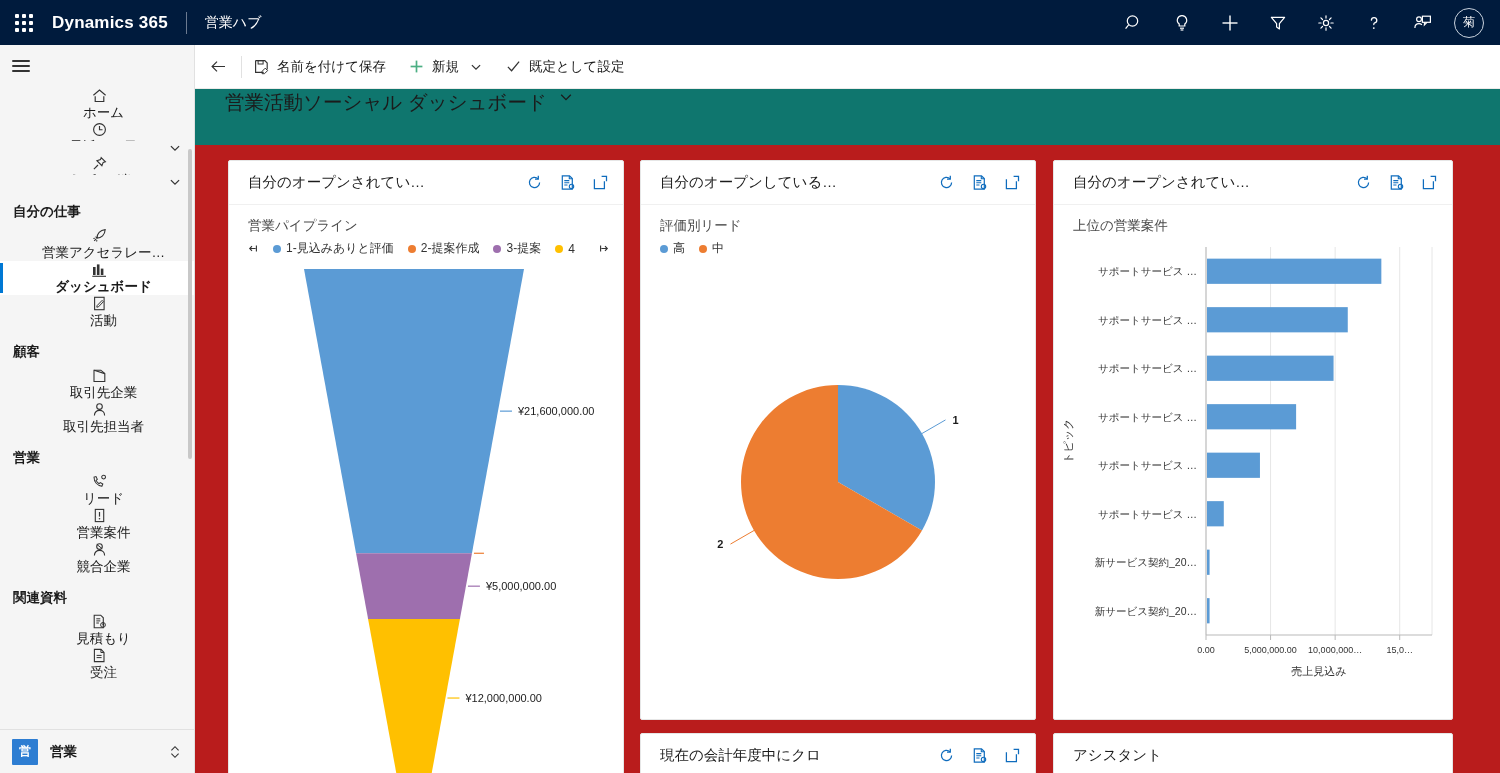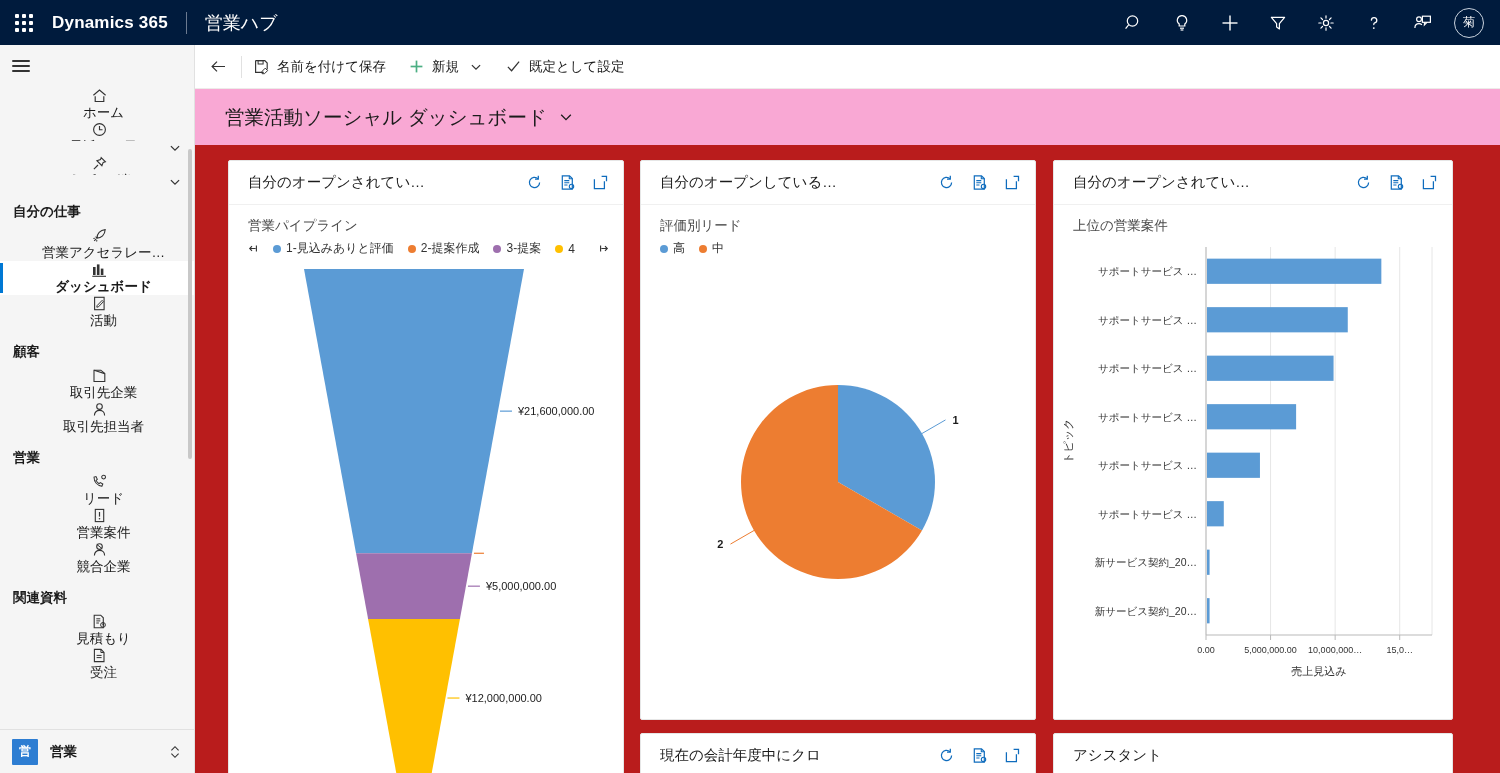--- a/index.html
+++ b/index.html
@@ -26,21 +26,21 @@
   .waffle-grid {
     display: grid; grid-template-columns: repeat(3, 4px);
     grid-template-rows: repeat(3, 4px); gap: 3px;
   }
   .waffle-grid i { background: #fff; display: block; width: 4px; height: 4px; border-radius: 1px;}
   #brand {
     font-size: 17px; font-weight: bold; letter-spacing: .2px;
     padding-left: 4px; padding-right: 18px; white-space: nowrap;
   }
   #brand-sep { width: 1px; height: 22px; background: #6b7a90; }
-  #app-name { font-size: 18px; padding-left: 18px; white-space: nowrap; }
+  #app-name { font-size: 14px; padding-left: 18px; white-space: nowrap; }
   #topbar-right {
     margin-left: auto; display: flex; align-items: center;
     height: 45px; padding-right: 10px;
   }
   .tb-icon {
     width: 48px; height: 45px;
     display: flex; align-items: center; justify-content: center;
     cursor: pointer;
   }
   #avatar {
@@ -123,22 +123,22 @@
   }
   #cmd-sep { width: 1px; height: 22px; background: #e1e1e1; }
   .cmd-btn {
     height: 44px; display: flex; align-items: center; gap: 7px;
     padding: 0 11px; font-size: 13.5px; color: #1b1b1b; cursor: pointer;
     white-space: nowrap;
   }
   .cmd-ico { display: flex; align-items:center; }
 
   #pagehead {
-    height: 56px; display: flex; align-items: center; padding-left: 30px;
-    background: #f9a8d4;
+    height: 56px; display: flex; align-items: flex-start; padding-left: 30px;
+    background: #0f766e;
   }
   #page-title {
     font-size: 19.5px; color: #1b1b1b; font-weight: 400; white-space: nowrap;
   }
   #page-title-chev { margin-left: 11px; display:flex; cursor:pointer;}
 
   #canvas {
     position: relative;
     height: 628px;
     background: #b91c1c;

